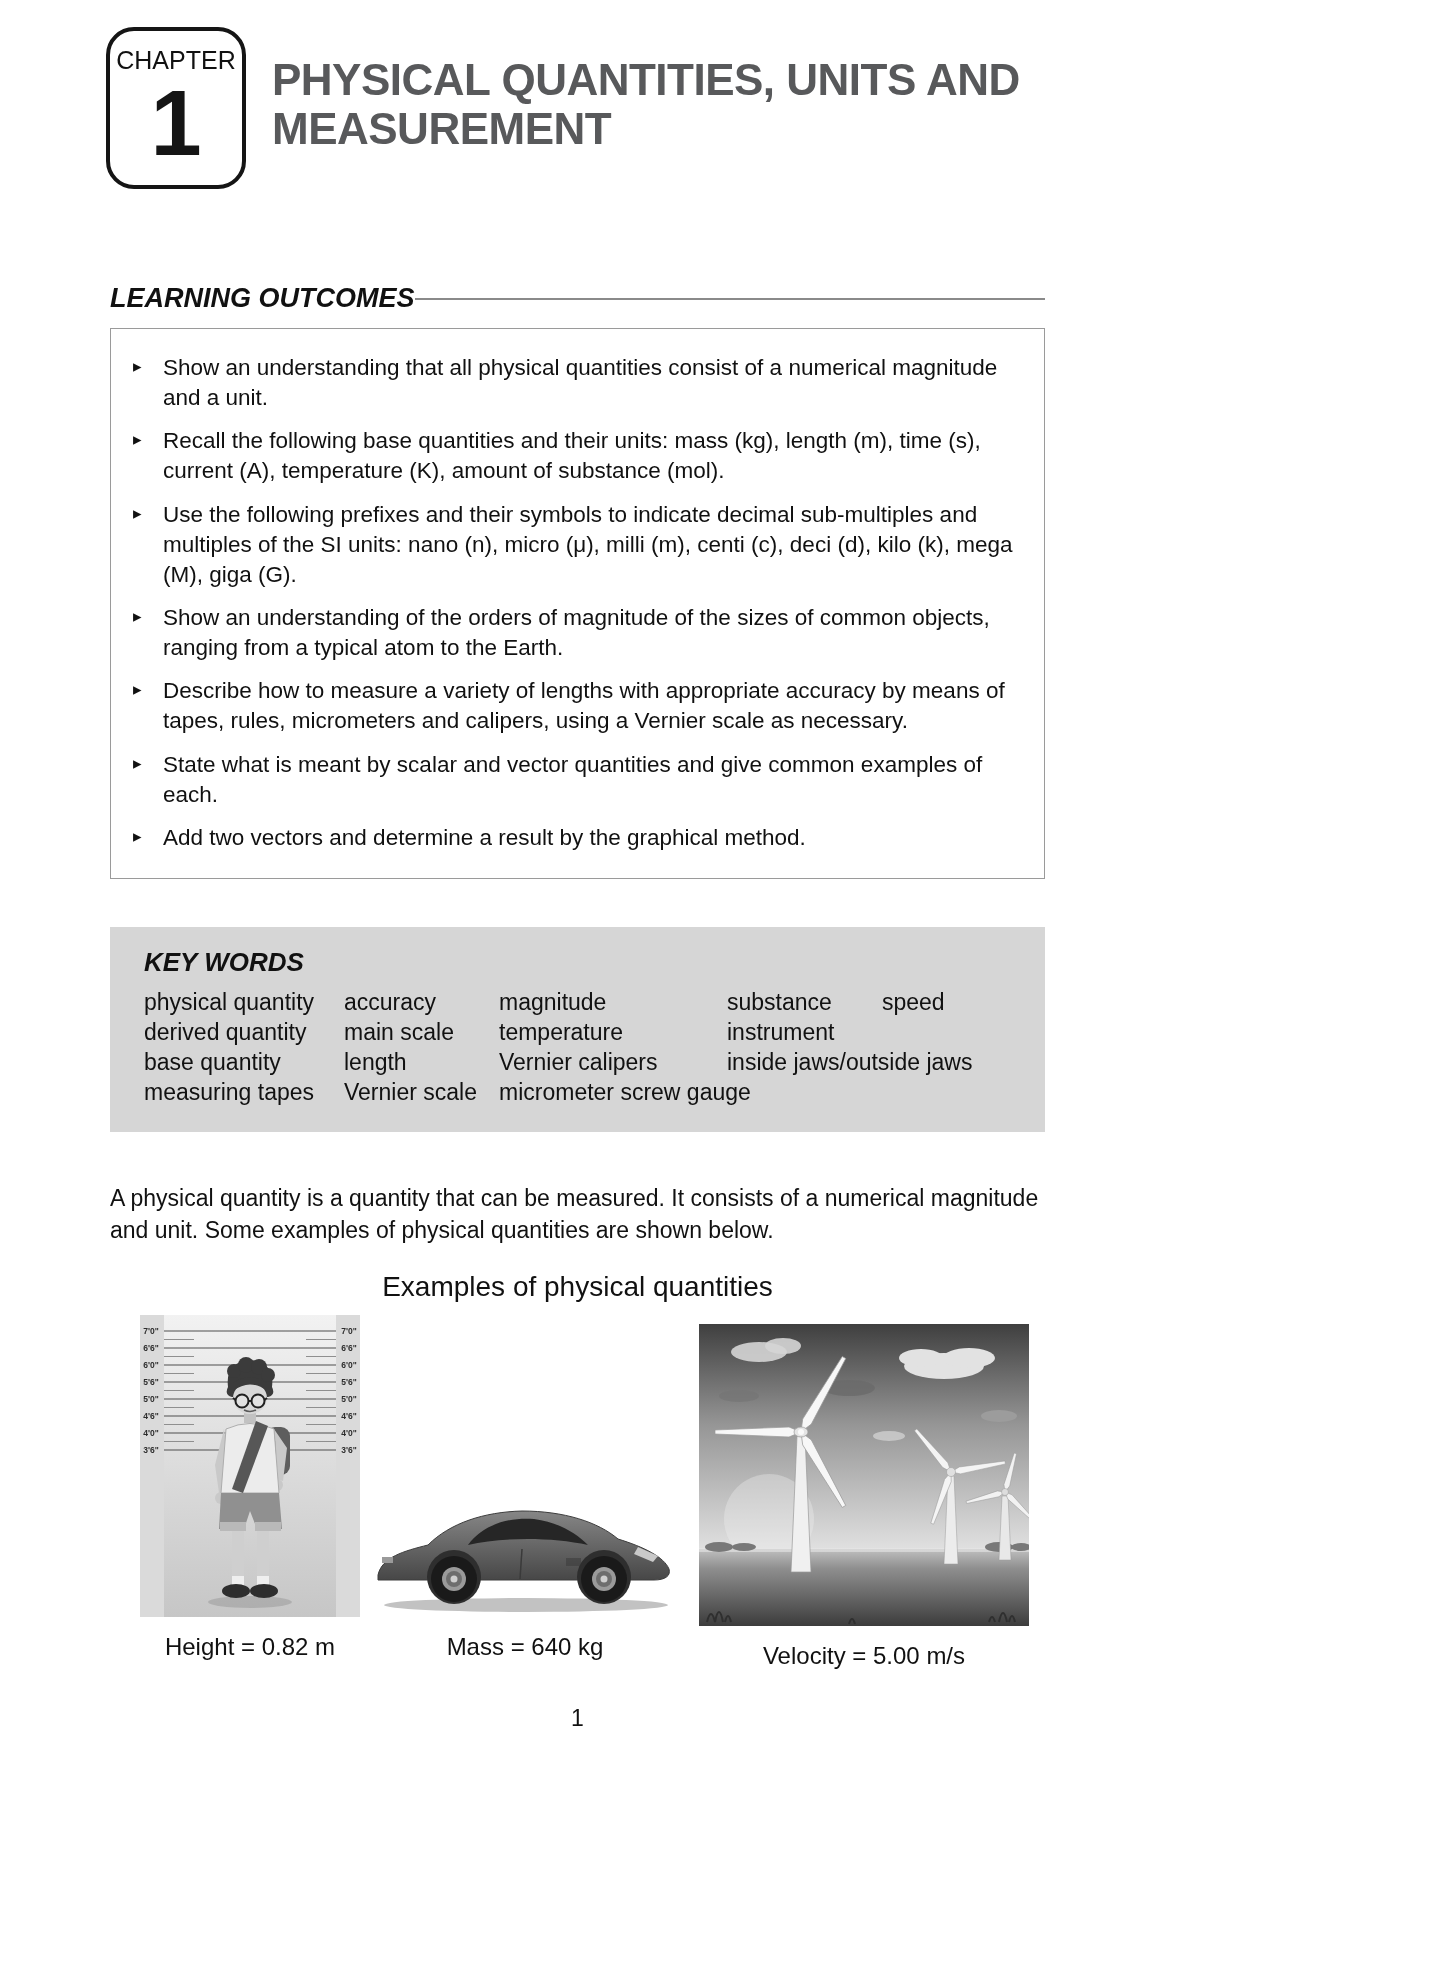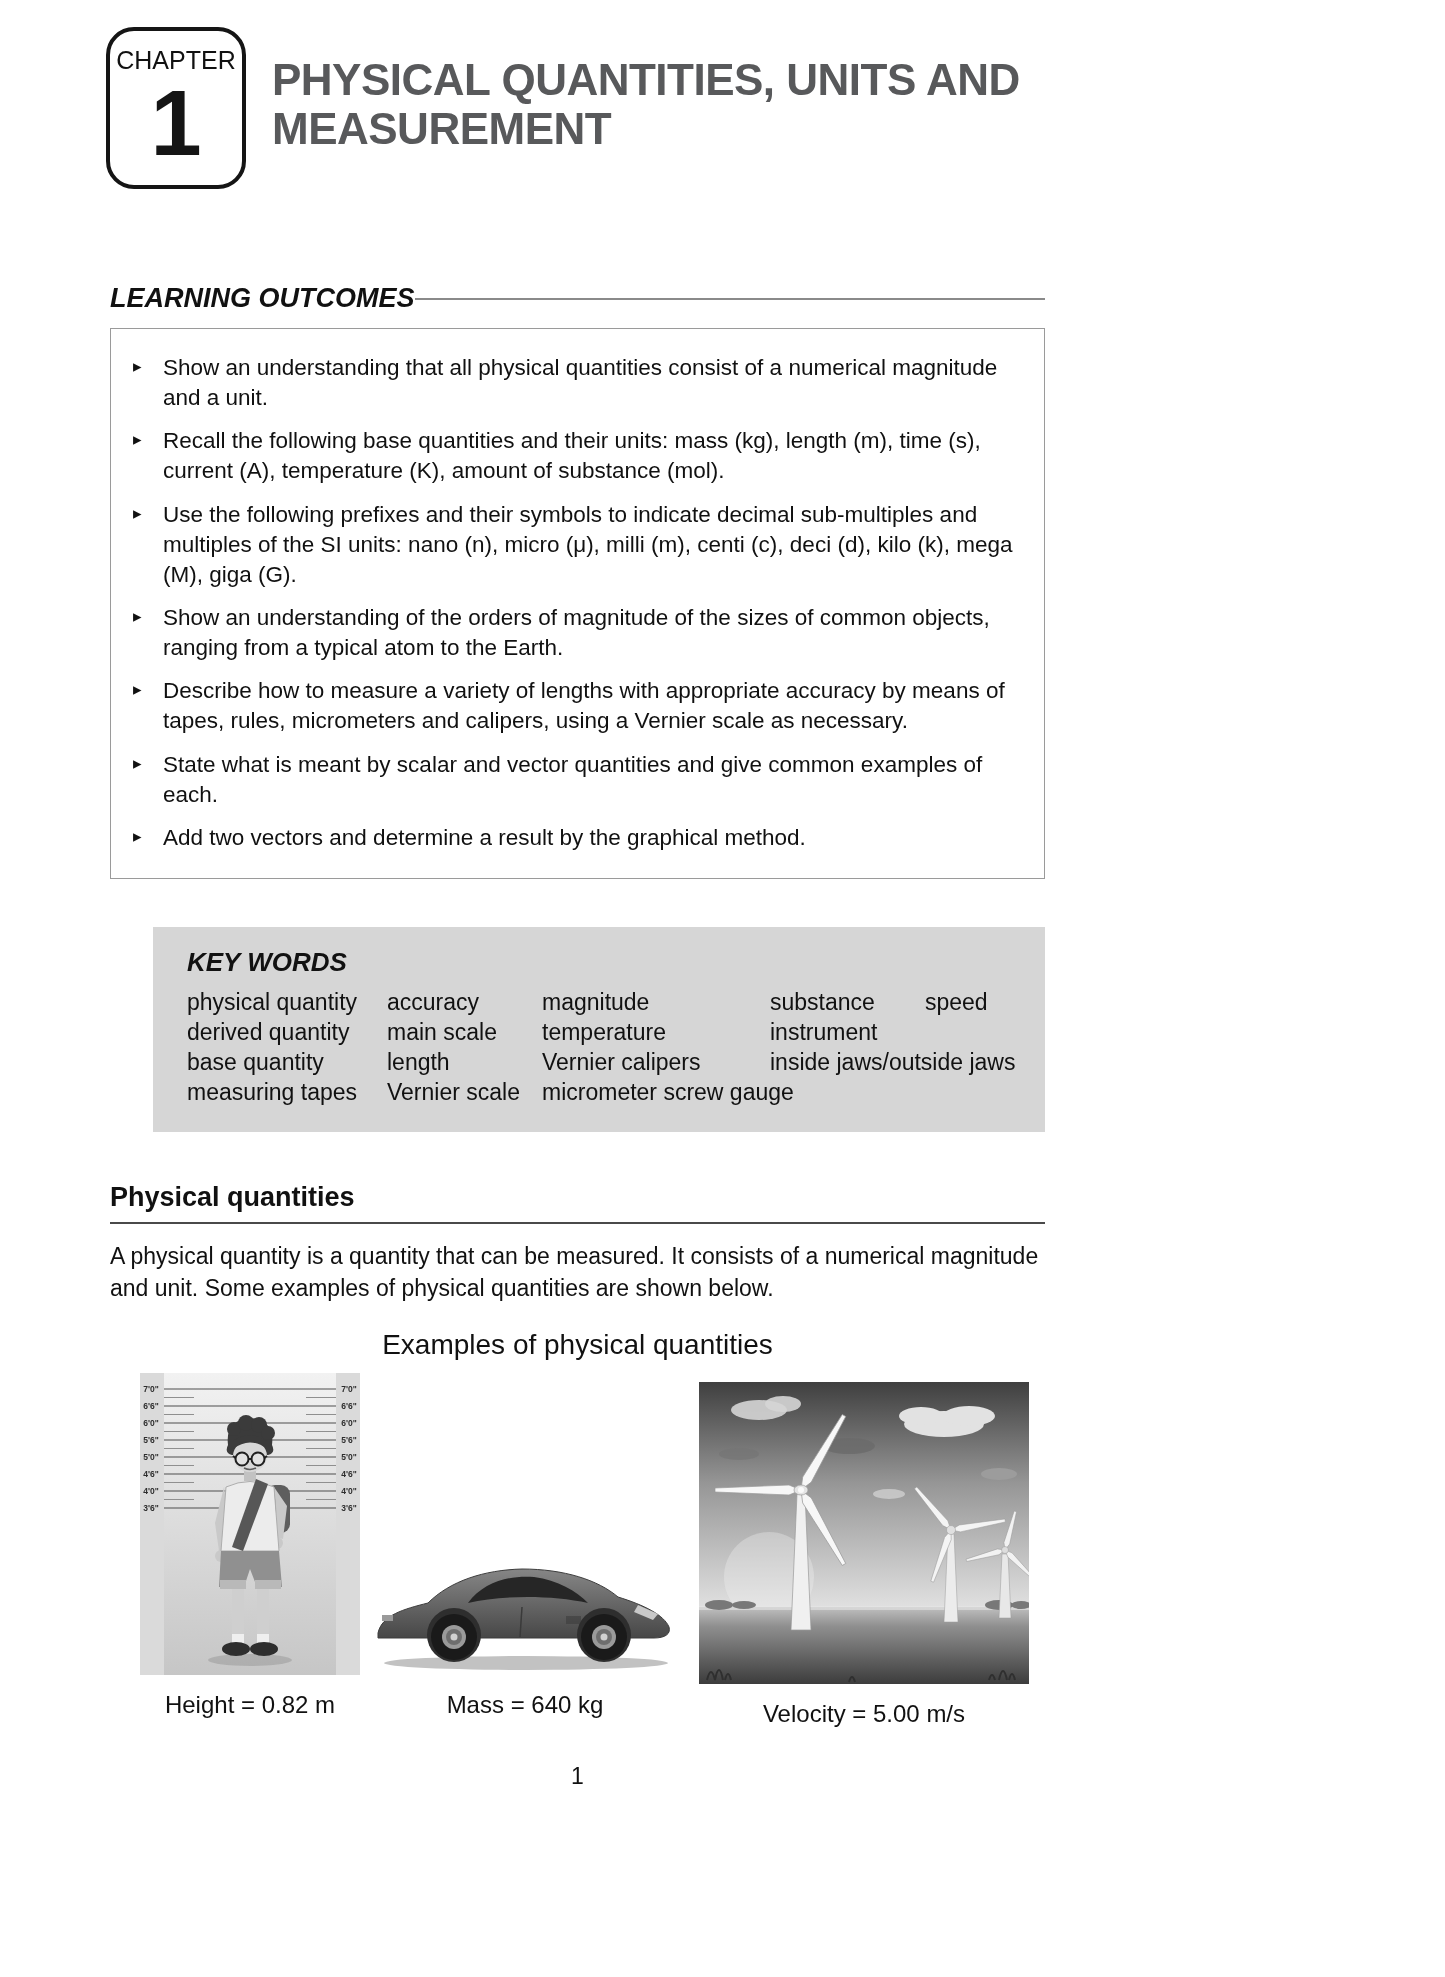--- a/index.html
+++ b/index.html
@@ -22,21 +22,21 @@
   .outcomes { margin-top:94px; }
   .rule-heading { display:flex; align-items:center; }
   .rule-heading h2 { margin:0; font-size:27px; font-style:italic; font-weight:bold; color:#111; }
   .rule-line { flex:1; height:2px; background:#8a8a8a; }
   .outcomes-box { margin-top:14px; border:1.5px solid #9a9a9a; padding:24px 28px 12px 22px; }
   .outcome-item { display:flex; margin-bottom:13px; }
   .bullet { width:30px; flex:none; font-size:17px; padding-top:3px; }
   .outcome-text { font-size:22.5px; line-height:1.34; }
 
   
-  .keywords { margin-top:48px; background:#d6d6d6; padding:20px 5px 24px 34px;margin-left:43px; }
+  .keywords { margin-top:48px; background:#d6d6d6; padding:20px 5px 24px 34px; }
   .keywords h2 { margin:0 0 10px 0; font-size:26px; font-style:italic; font-weight:bold; }
   .kw-columns { display:flex; }
   .kw-col { flex:none; }
   .kw-col-0 { width:200px; } .kw-col-1 { width:155px; } .kw-col-2 { width:228px; }
   .kw-col-3 { width:155px; } .kw-col-4 { flex:1; }
   .kw-item { font-size:23px; line-height:1.3; white-space:nowrap; }
 
   
   .pq { margin-top:50px; }
   .pq h2 { margin:0; font-size:27px; font-weight:bold; padding-bottom:9px; border-bottom:2.5px solid #4a4a4a; }
@@ -134,21 +134,20 @@
           <div class="kw-item">instrument</div>
           <div class="kw-item">inside jaws/outside jaws</div>
         </div>
         <div class="kw-col kw-col-4">
           <div class="kw-item">speed</div>
         </div>
       </div>
     </section>
 
     <section class="pq">
-      <h2>Physical quantities</h2>
       <p>A physical quantity is a quantity that can be measured. It consists of a numerical magnitude and unit. Some examples of physical quantities are shown below.</p>
       <div class="examples-title">Examples of physical quantities</div>
 
       <div class="figures">
 
         <figure class="figure fig-0" style="margin:0">
           <div class="fig-img">
             <svg width="220" height="302" viewBox="0 0 220 302">
               <defs>
                 <linearGradient id="hcbg" x1="0" y1="0" x2="0" y2="1">

